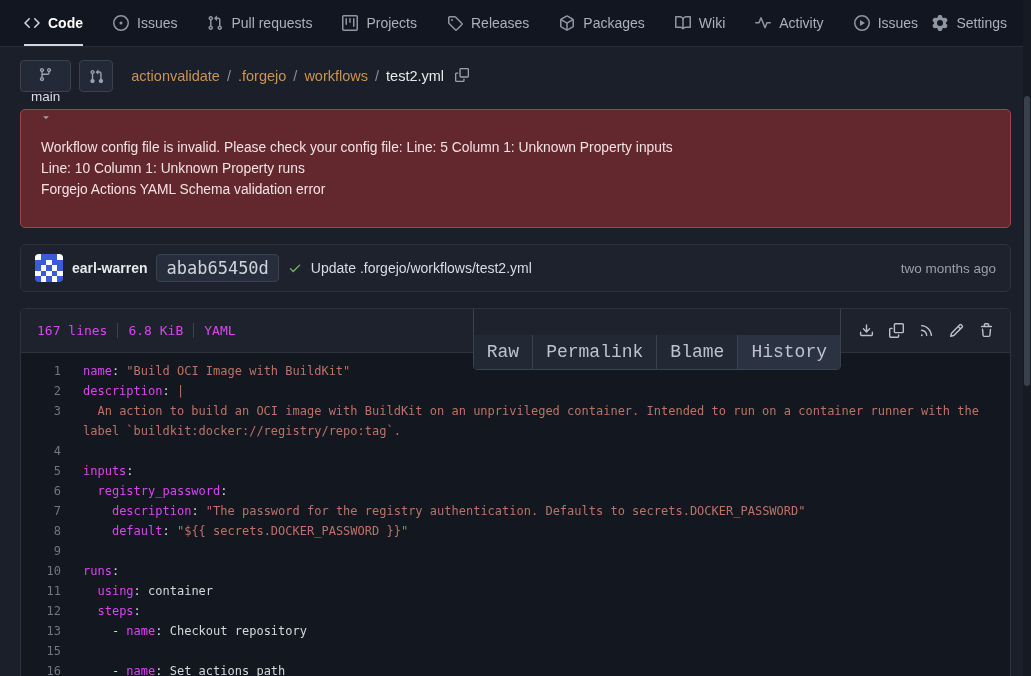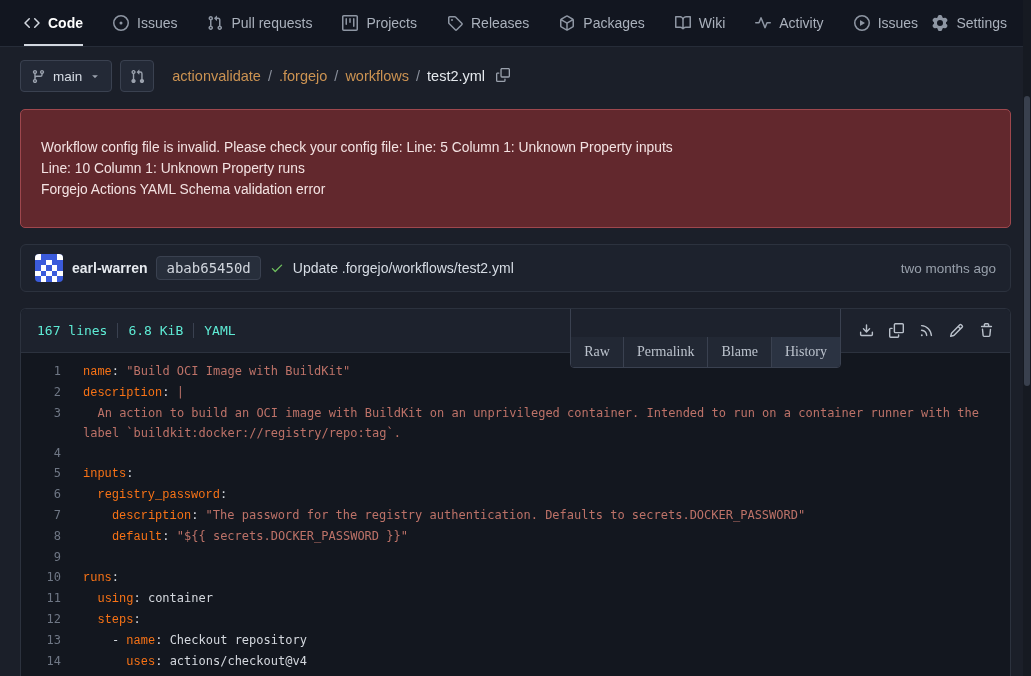--- a/index.html
+++ b/index.html
@@ -31,21 +31,21 @@
   .nav-item.active .icon { color:#d2d7df; }
   .nav-right { display:flex; align-items:center; }
 
   
   .crumb-row { display:flex; align-items:center; padding:13px 20px 11px; gap:8px; }
   .btn {
     background:#232936; border:1px solid #3a4150; border-radius:4px;
     color:#d7dde5; font-family:inherit; font-size:13.5px; cursor:pointer;
     display:inline-flex; align-items:center; gap:7px;
   }
-  .branch-btn { padding:6px 10px; height:32px; }
+  .branch-btn { padding:6px 10px; height:32px;flex-direction:column; }
   .branch-btn .icon, .compare-btn .icon { color:#9aa1ad; }
   .compare-btn { width:34px; height:32px; justify-content:center; }
   .breadcrumb { margin-left:10px; font-size:14.5px; display:flex; align-items:flex-start; gap:7px; }
   .breadcrumb a { color:#cc9352; text-decoration:none; cursor:pointer; }
   .breadcrumb .sep { color:#8a909c; }
   .breadcrumb .current { color:#e5e9ee; }
   .copy-path { color:#9aa1ad; cursor:pointer; margin-left:4px; background:none; border:none; padding:0; }
 
   
   .error-banner {
@@ -55,66 +55,66 @@
   }
 
   
   .commit-bar {
     margin:0 20px 16px; background:#1d222d; border:1px solid #2c323e;
     border-radius:6px; padding:9px 14px; display:flex; align-items:center; gap:9px;
   }
   .avatar { width:28px; height:28px; border-radius:4px; overflow:hidden; flex:0 0 28px; cursor:pointer; }
   .author { font-weight:bold; color:#e6eaef; cursor:pointer; }
   .sha-badge {
-    font-family:"DejaVu Sans Mono", monospace; font-size:14px;
+    font-family:"DejaVu Sans Mono", monospace; font-size:17px;
     background:#272e3b; border:1px solid #3a4150; border-radius:4px;
     padding:3px 9px; color:#d0d5dd; cursor:pointer;
   }
   .check-icon { color:#6fbf5e; cursor:pointer; }
   .commit-msg { color:#d7dde5; cursor:pointer; }
   .commit-time { margin-left:auto; color:#98a0ab; font-size:13.5px; }
 
   
   .file-box {
     margin:0 20px; border:1px solid #2c323e; border-bottom:none;
     border-radius:6px 6px 0 0; overflow:hidden; background:#13171f;
   }
   .file-header {
     background:#1d222d; border-bottom:1px solid #2c323e;
     display:flex; align-items:center; justify-content:space-between;
     padding:6px 12px 6px 16px; height:44px;
   }
   .file-meta {
     display:flex; align-items:flex-start; gap:10px;
-    font-family:"DejaVu Sans Mono", monospace; font-size:13px; color:#5eead4;
+    font-family:"DejaVu Sans Mono", monospace; font-size:13px; color:#d946ef;
   }
   .vsep { width:1px; height:15px; background:#3a4150; }
   .file-actions { display:flex; align-items:center; }
   .btn-group { display:flex; border:1px solid #3a4150; border-radius:4px; overflow:hidden; }
   .btn-group button {
     background:#222834; color:#bcc3cd; border:none; border-left:1px solid #3a4150;
-    font-family:Liberation Serif, serif; font-size:14px; padding:7px 13px; cursor:pointer;margin-top:43px;
+    font-family:Liberation Mono, monospace; font-size:18px; padding:7px 13px; cursor:pointer;margin-top:43px;
   }
   .btn-group button:first-child { border-left:none; }
   .btn-group button.lit { background:#2b3342; }
   .icon-actions { display:flex; align-items:center; gap:15px; margin-left:18px; margin-right:4px; }
   .icon-actions .icon { color:#b9c0ca; cursor:pointer; }
 
   
   .code {
     font-family:"DejaVu Sans Mono", monospace; font-size:12px; line-height:20px;
     padding-top:8px; color:#d4d8de;
   }
   .code-line { display:flex; }
   .ln {
     flex:0 0 62px; text-align:right; padding-right:22px; color:#6f7785;
     cursor:pointer; user-select:none;
   }
   .lc { flex:1; white-space:pre-wrap; word-break:break-all; padding-right:24px; min-height:20px; }
-  .k { color:#f97316;font-family:Liberation Mono, monospace; }
+  .k { color:#d946ef; }
   .s { color:#bd7268; }
   .p { color:#d4d8de; }
 
   
   .scrollbar {
     position:absolute; top:0; right:0; width:8px; height:676px; background:#161a22;
   }
   .scroll-thumb {
     position:absolute; top:96px; right:1px; width:6px; height:290px;
     background:#39404e; border-radius:3px; cursor:pointer;
@@ -367,24 +367,20 @@
         </div>
         <div class="code-line">
           <span class="ln">12</span>
           <span class="lc"><span class="p">  </span><span class="k">steps</span><span class="p">:</span></span>
         </div>
         <div class="code-line">
           <span class="ln">13</span>
           <span class="lc"><span class="p">    - </span><span class="k">name</span><span class="p">: </span><span class="p">Checkout repository</span></span>
         </div>
         <div class="code-line">
-          <span class="ln">14</span>
-          <span class="lc"><span class="p">      </span><span class="k">uses</span><span class="p">: </span><span class="p">actions/checkout@v4</span></span>
-        </div>
-        <div class="code-line">
           <span class="ln">15</span>
           <span class="lc">&nbsp;</span>
         </div>
         <div class="code-line">
           <span class="ln">16</span>
           <span class="lc"><span class="p">    - </span><span class="k">name</span><span class="p">: </span><span class="p">Set actions path</span></span>
         </div>
         <div class="code-line">
           <span class="ln">17</span>
           <span class="lc"><span class="p">      </span><span class="k">shell</span><span class="p">: </span><span class="p">bash</span></span>

